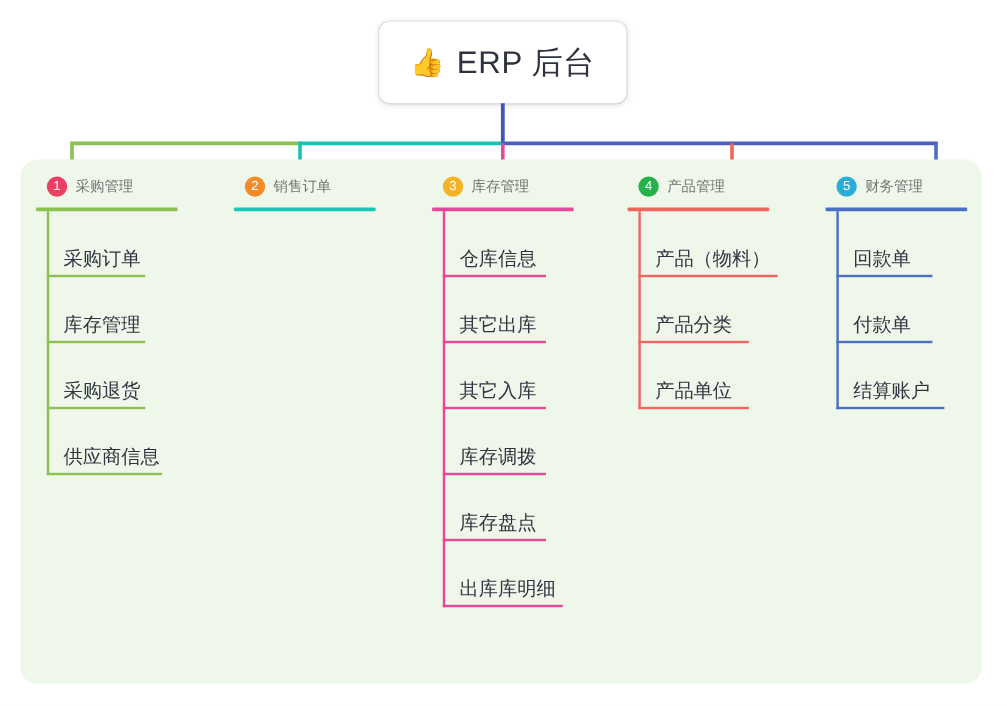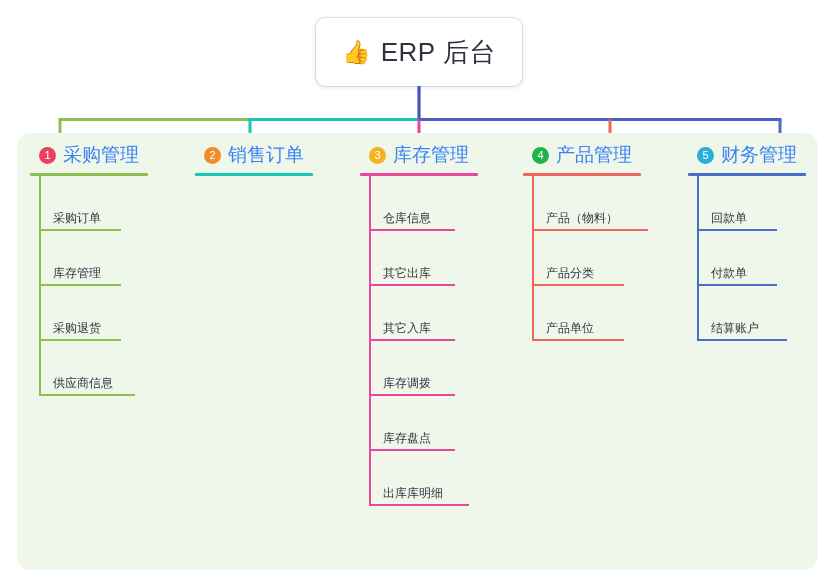--- a/index.html
+++ b/index.html
@@ -80,22 +80,22 @@
     height: 17px;
     border-radius: 50%;
     color: #ffffff;
     font-size: 11px;
     line-height: 17px;
     text-align: center;
     flex: none;
     font-weight: normal;
   }
   .col-title {
-    font-size: 19px;
-    color: #3b82f6;
+    font-size: 12px;
+    color: #737373;
     white-space: nowrap;
   }
   .col-rule {
     height: 3px;
     margin-top: 6px;
     border-radius: 1px;
   }
   .col-items {
     position: relative;
     margin-left: 9px;
@@ -110,21 +110,21 @@
   .item {
     position: relative;
     height: 55px;
     box-sizing: border-box;
     display: flex;
     align-items: flex-end;
     padding-left: 14px;
     padding-bottom: 4px;
   }
   .item-label {
-    font-size: 12px;
+    font-size: 16px;
     color: #303440;
     white-space: nowrap;
     position: relative;
     z-index: 2;
   }
   .item-rule {
     position: absolute;
     left: 0;
     bottom: 0;
     height: 1.6px;

